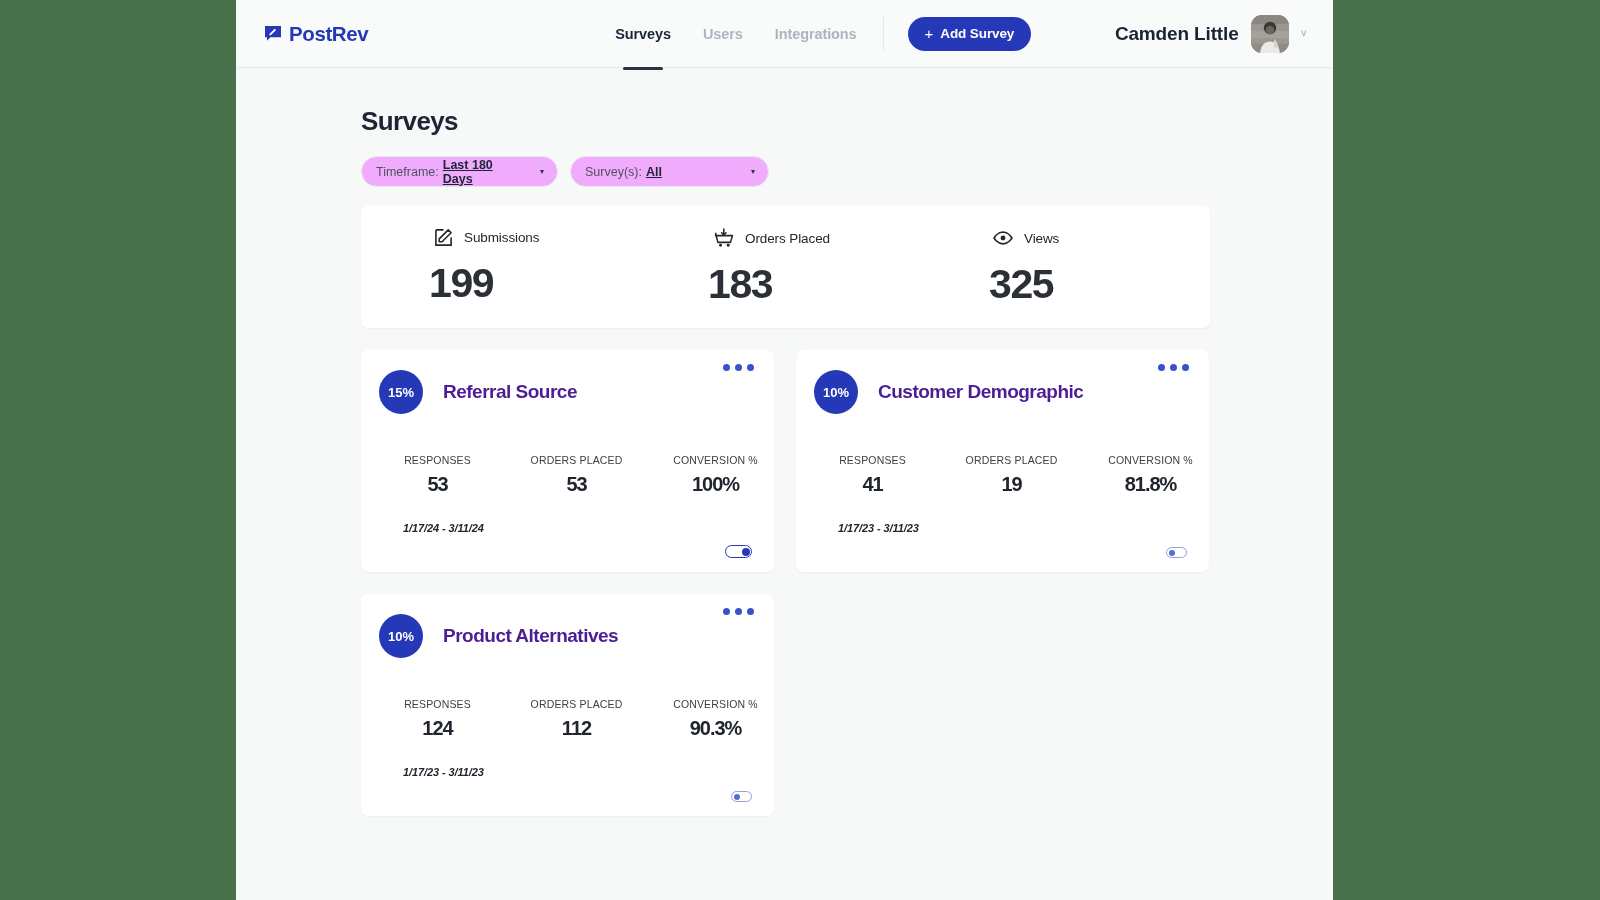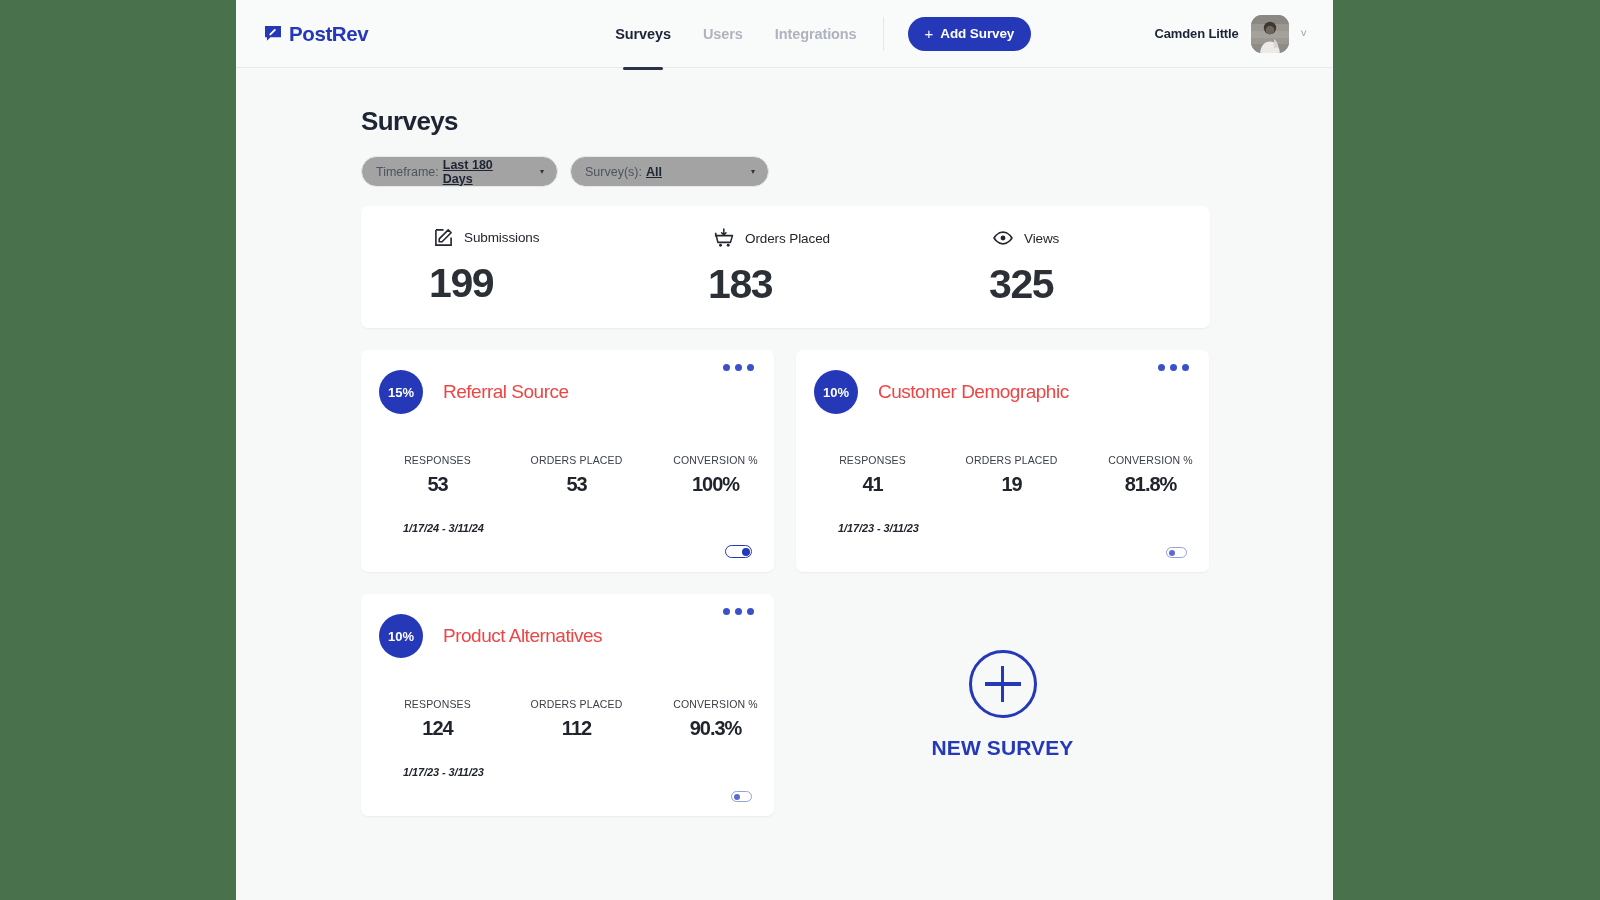--- a/index.html
+++ b/index.html
@@ -49,38 +49,38 @@
     background: #2438b8; color: #fff; border: none; border-radius: 17px;
     font-family: "Liberation Sans", sans-serif;
     font-size: 13.5px; font-weight: bold; letter-spacing: -0.1px;
     display: flex; align-items: center; gap: 7px; cursor: pointer;
   }
   .plus-sm { font-size: 15px; font-weight: normal; line-height: 1; }
   .user-area {
     margin-left: auto; margin-right: 26px;
     display: flex; align-items: center; gap: 12px;
   }
-  .user-name { font-size: 13px; font-weight: bold; color: #1b2436; letter-spacing: -0.15px; }
+  .user-name { font-size: 19px; font-weight: bold; color: #1b2436; letter-spacing: -0.15px; }
   .avatar {
     width: 38px; height: 38px; border-radius: 11px; overflow: hidden;
     background: #8d8a85; display: block; flex: none;
   }
   .chev { color: #9aa0ac; font-size: 11px; line-height: 1; }
 
   
   .page { padding: 0 0 0 125px; }
   .page-title {
     margin-top: 38px; font-size: 26px; font-weight: bold;
     color: #1d2433; letter-spacing: -0.6px;
   }
 
   .filters { display: flex; gap: 12px; margin-top: 19px; }
   .filter {
     height: 31px; border: 1px solid #e6e8ec; border-radius: 16px;
-    background: #a3a3a3; display: flex; align-items: center;
+    background: #f0abfc; display: flex; align-items: center;
     padding: 0 13px 0 14px; cursor: pointer; position: relative;
   }
   .filter-label { font-size: 12.5px; color: #4c5costa; color: #4c545f; }
   .filter-value { font-size: 12.5px; font-weight: bold; color: #1d2433; margin-left: 4px; text-decoration: underline; }
   .caret { margin-left: auto; color: #2b3444; font-size: 8px; line-height: 1; padding-left: 26px; }
   .filter.f1 { width: 197px; }
   .filter.f2 { width: 199px; }
 
   
   .stat-panel {
@@ -112,22 +112,22 @@
     width: 413px; height: 222px; background: #fff; border-radius: 7px;
     position: relative; box-shadow: 0 1px 2px rgba(20,25,40,.05);
   }
   .card-head { display: flex; align-items: center; padding: 20px 0 0 18px; }
   .badge {
     width: 44px; height: 44px; border-radius: 50%; background: #2438b8;
     color: #fff; font-size: 13px; font-weight: bold;
     display: flex; align-items: center; justify-content: center; flex: none; text-align: right;
   }
   .card-title {
-    margin-left: 20px; font-size: 19px; font-weight: normal;
-    color: #ef4444; letter-spacing: -0.5px;
+    margin-left: 20px; font-size: 19px; font-weight: bold;
+    color: #4c1d95; letter-spacing: -0.5px;
   }
   .dots {
     position: absolute; right: 20px; top: 14px;
     display: flex; gap: 5px; cursor: pointer;
   }
   .dots i { width: 7px; height: 7px; border-radius: 50%; background: #3b51c9; display: block; }
   .metrics { display: flex; padding: 0 0 0 18px; margin-top: 40px; gap: 22px; }
   .metric { width: 126px; text-align: center; }
   .metric-label {
     font-size: 10.5px; color: #3a4049; letter-spacing: 0.15px;
@@ -370,21 +370,17 @@
           </div>
           <div class="metric">
             <div class="metric-label">CONVERSION %</div>
             <div class="metric-value">90.3%</div>
           </div>
         </div>
         <div class="card-date">1/17/23 - 3/11/23</div>
         <div class="toggle off"></div>
       </div>
 
-      <div class="new-survey">
-        <div class="plus-circle"></div>
-        <div class="new-survey-label">NEW SURVEY</div>
-      </div>
 
     </div>
   </div>
 </div>
 </div>
 
 </body></html>

